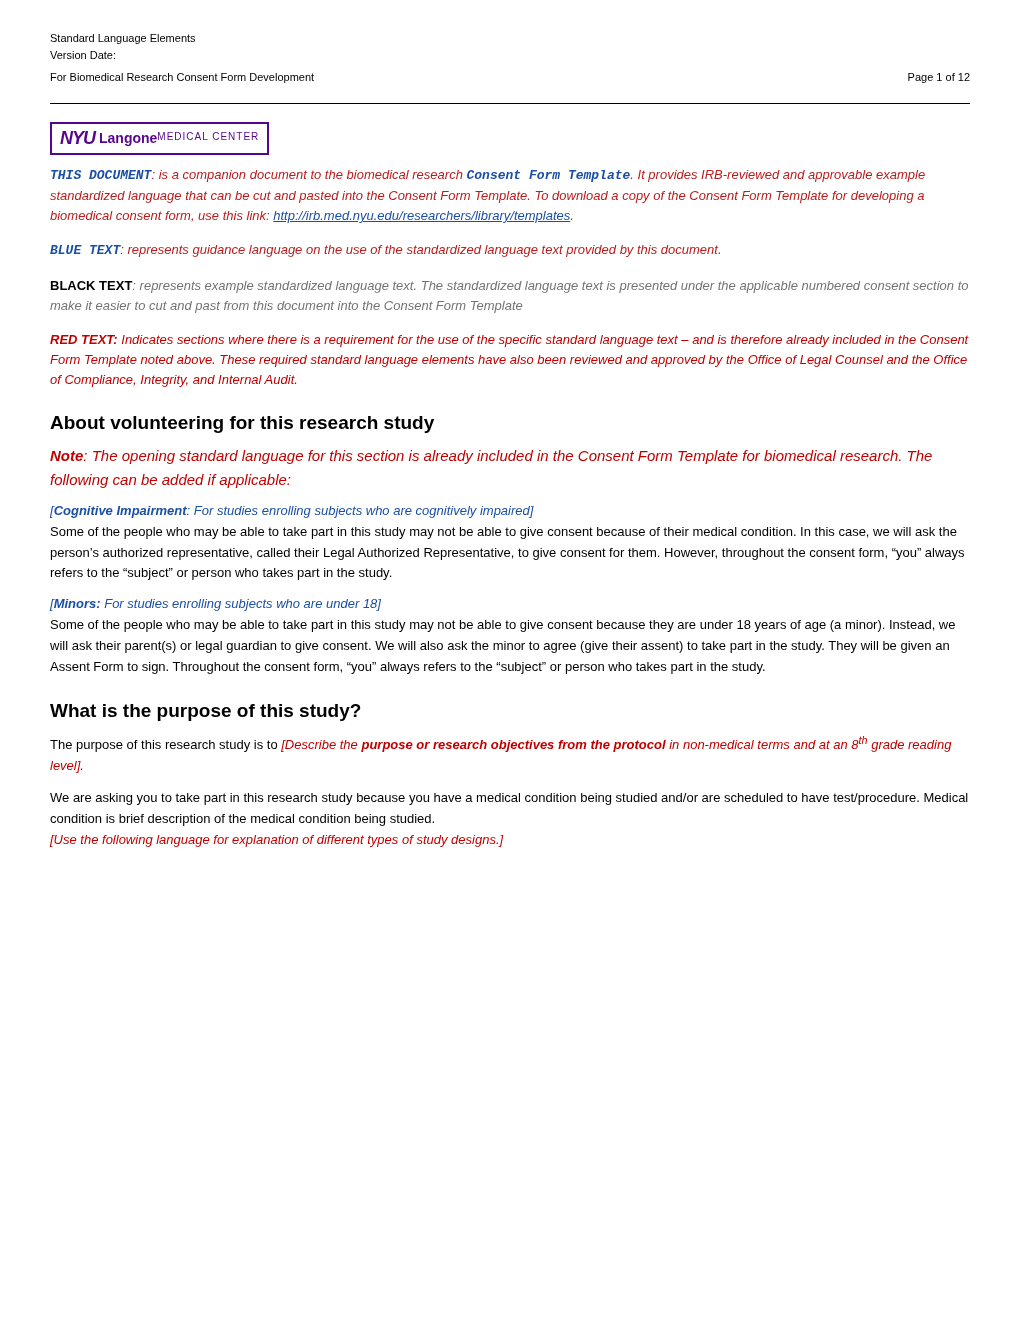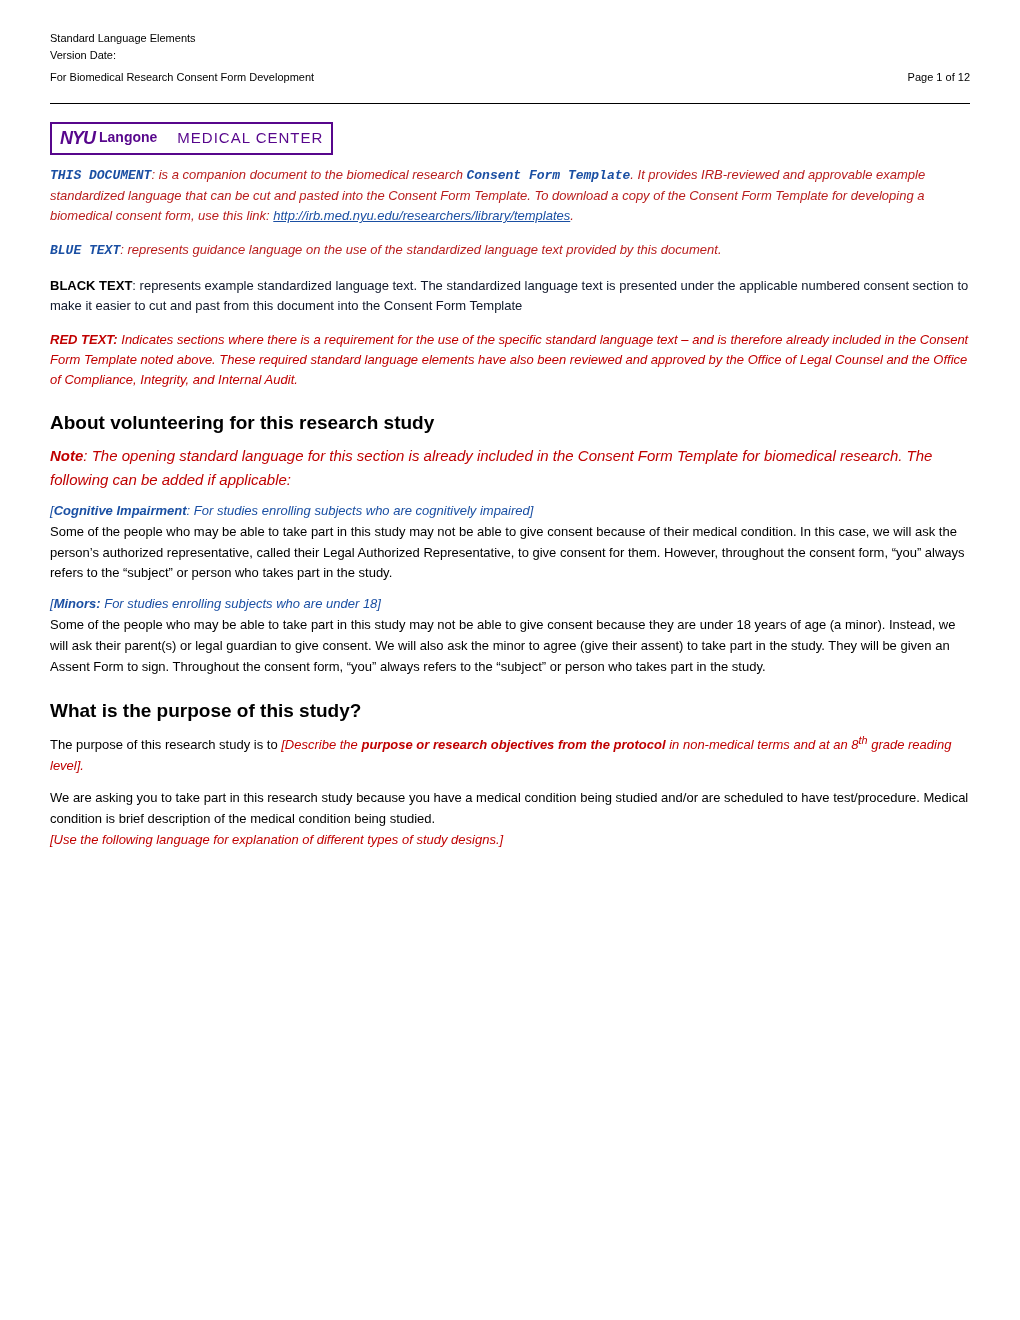--- a/index.html
+++ b/index.html
@@ -84,23 +84,22 @@
     }
 
     .langone-top {
       color: #57068c;
       font-weight: bold;
       font-size: 14px;
     }
 
     .langone-bottom {
       color: #57068c;
-      font-size: 15px;
+      font-size: 10px;
       letter-spacing: 1px;
-      padding-left: 20px;
     }
 
     .doc-title {
       text-align: center;
       flex: 1;
     }
 
     .doc-title h1 {
       font-size: 26px;
       font-weight: bold;
@@ -125,21 +124,22 @@
       font-weight: bold;
       font-family: Liberation Mono, monospace;
     }
 
     .black-bold {
       font-weight: bold;
       color: #000;
     }
 
     .black-italic {
-      color: #0f172a;
+      font-style: italic;
+      color: #737373;
     }
 
     .red-italic {
       color: #c00000;
       font-style: italic;
     }
 
     .red-italic-bold {
       color: #c00000;
       font-style: italic;

